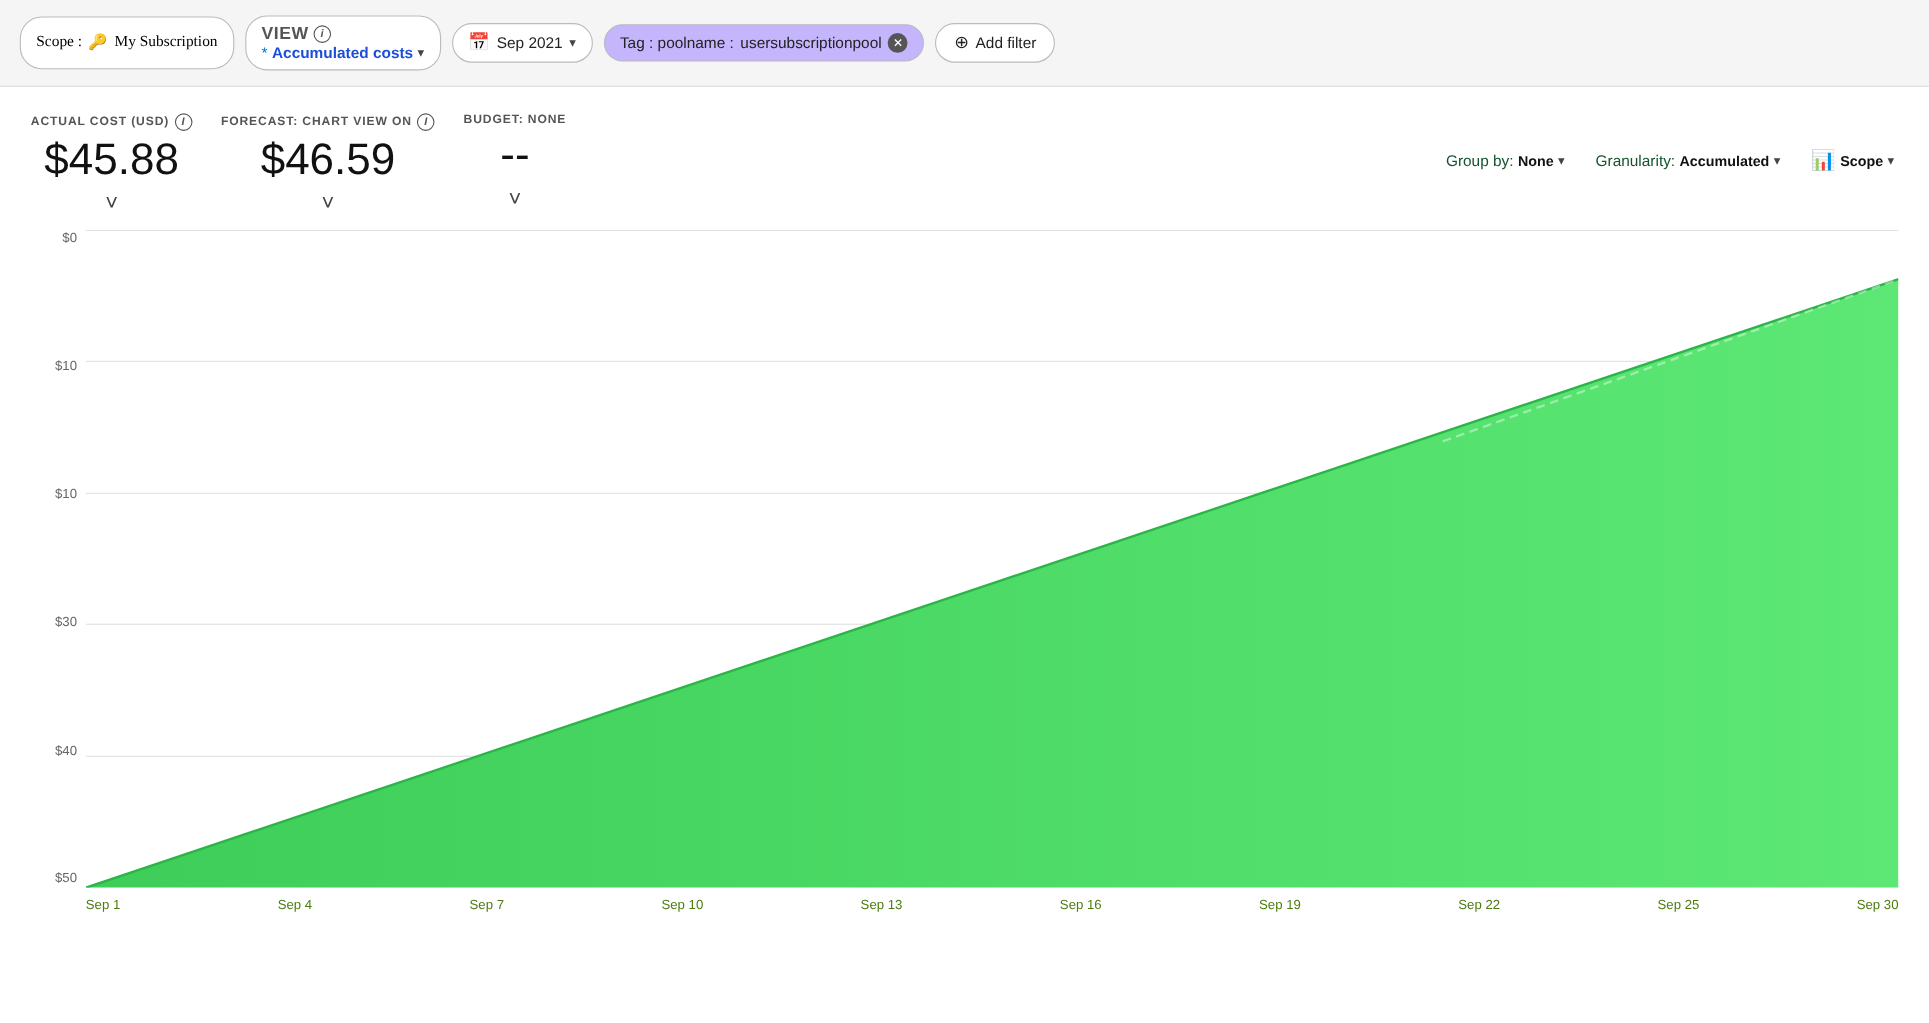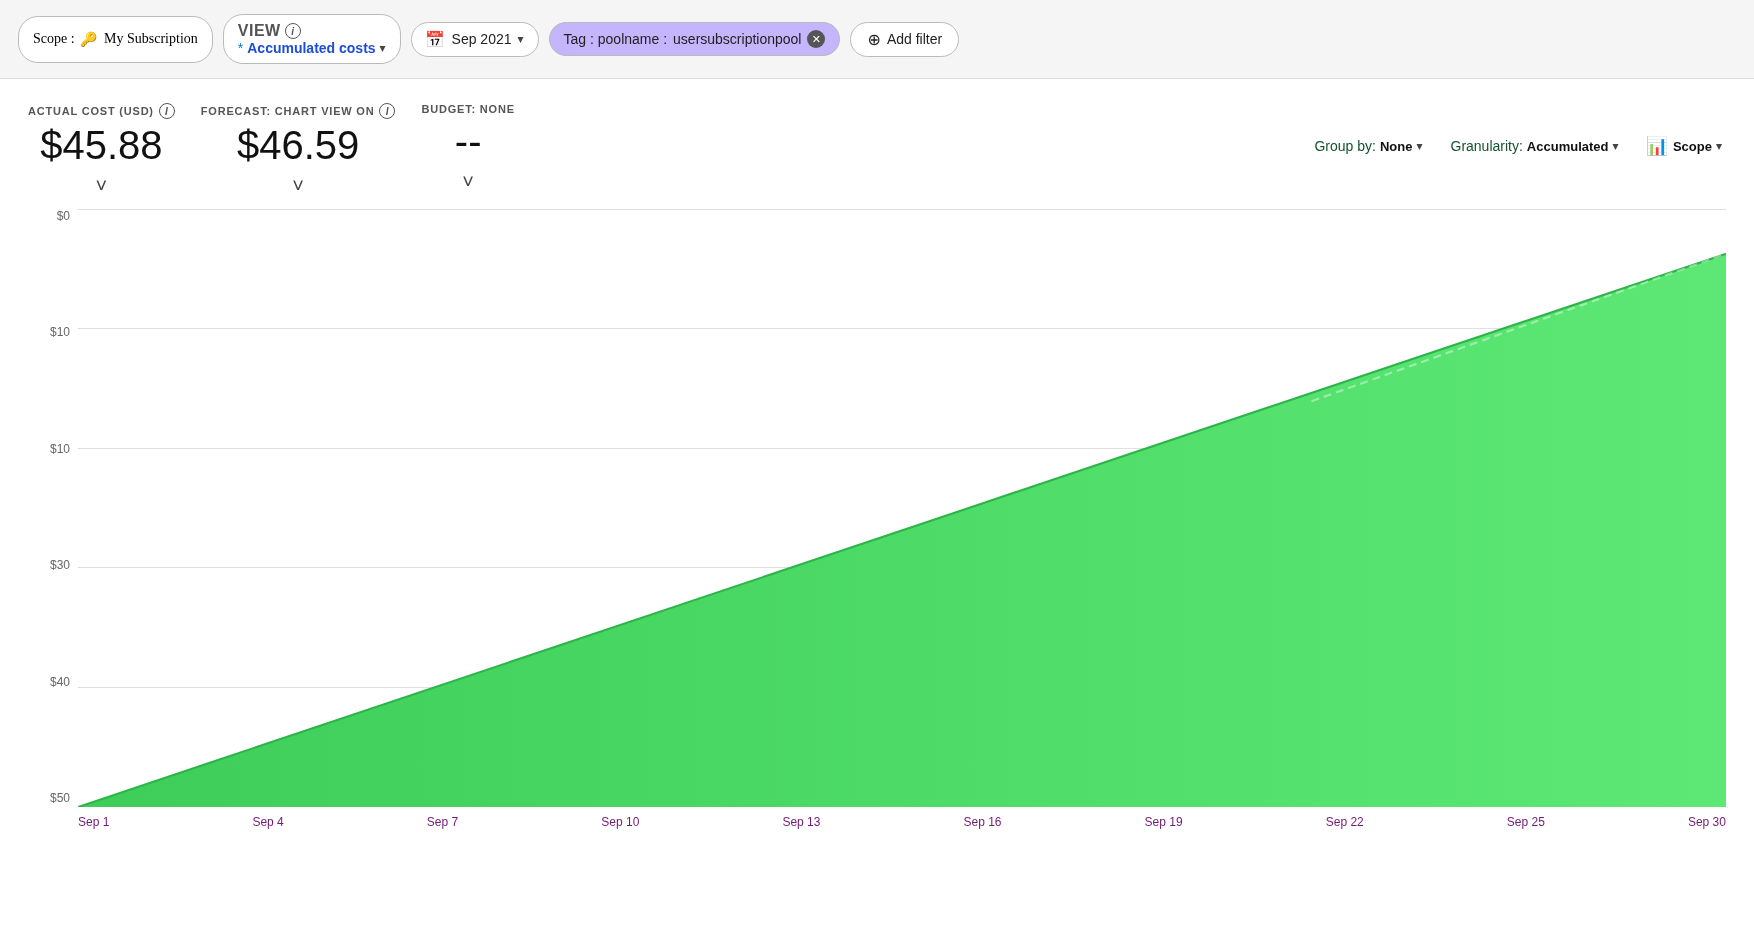--- a/index.html
+++ b/index.html
@@ -266,21 +266,21 @@
     }
 
     .x-axis {
       display: flex;
       justify-content: space-between;
       padding: 8px 0 0 50px;
     }
 
     .x-label {
       font-size: 12px;
-      color: #701a75;
+      color: #4d7c0f;
       text-align: left;
     }
   </style>
 </head>
 <body>
 
 <div class="toolbar">
   <button class="toolbar-btn">
     <span>Scope :</span>
     <span>🔑</span>

